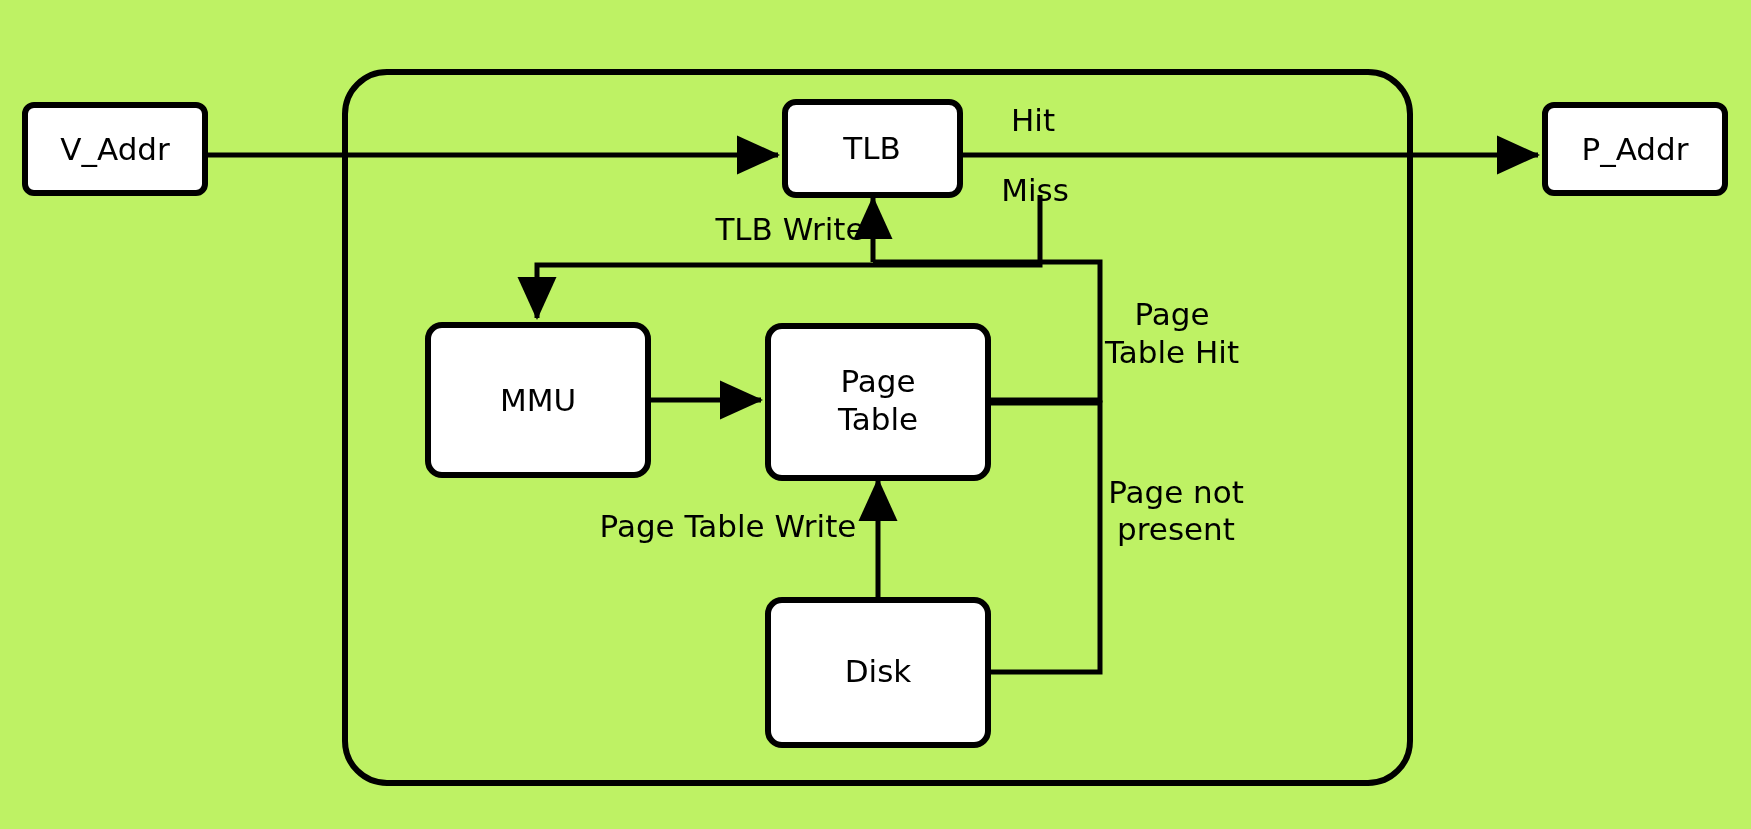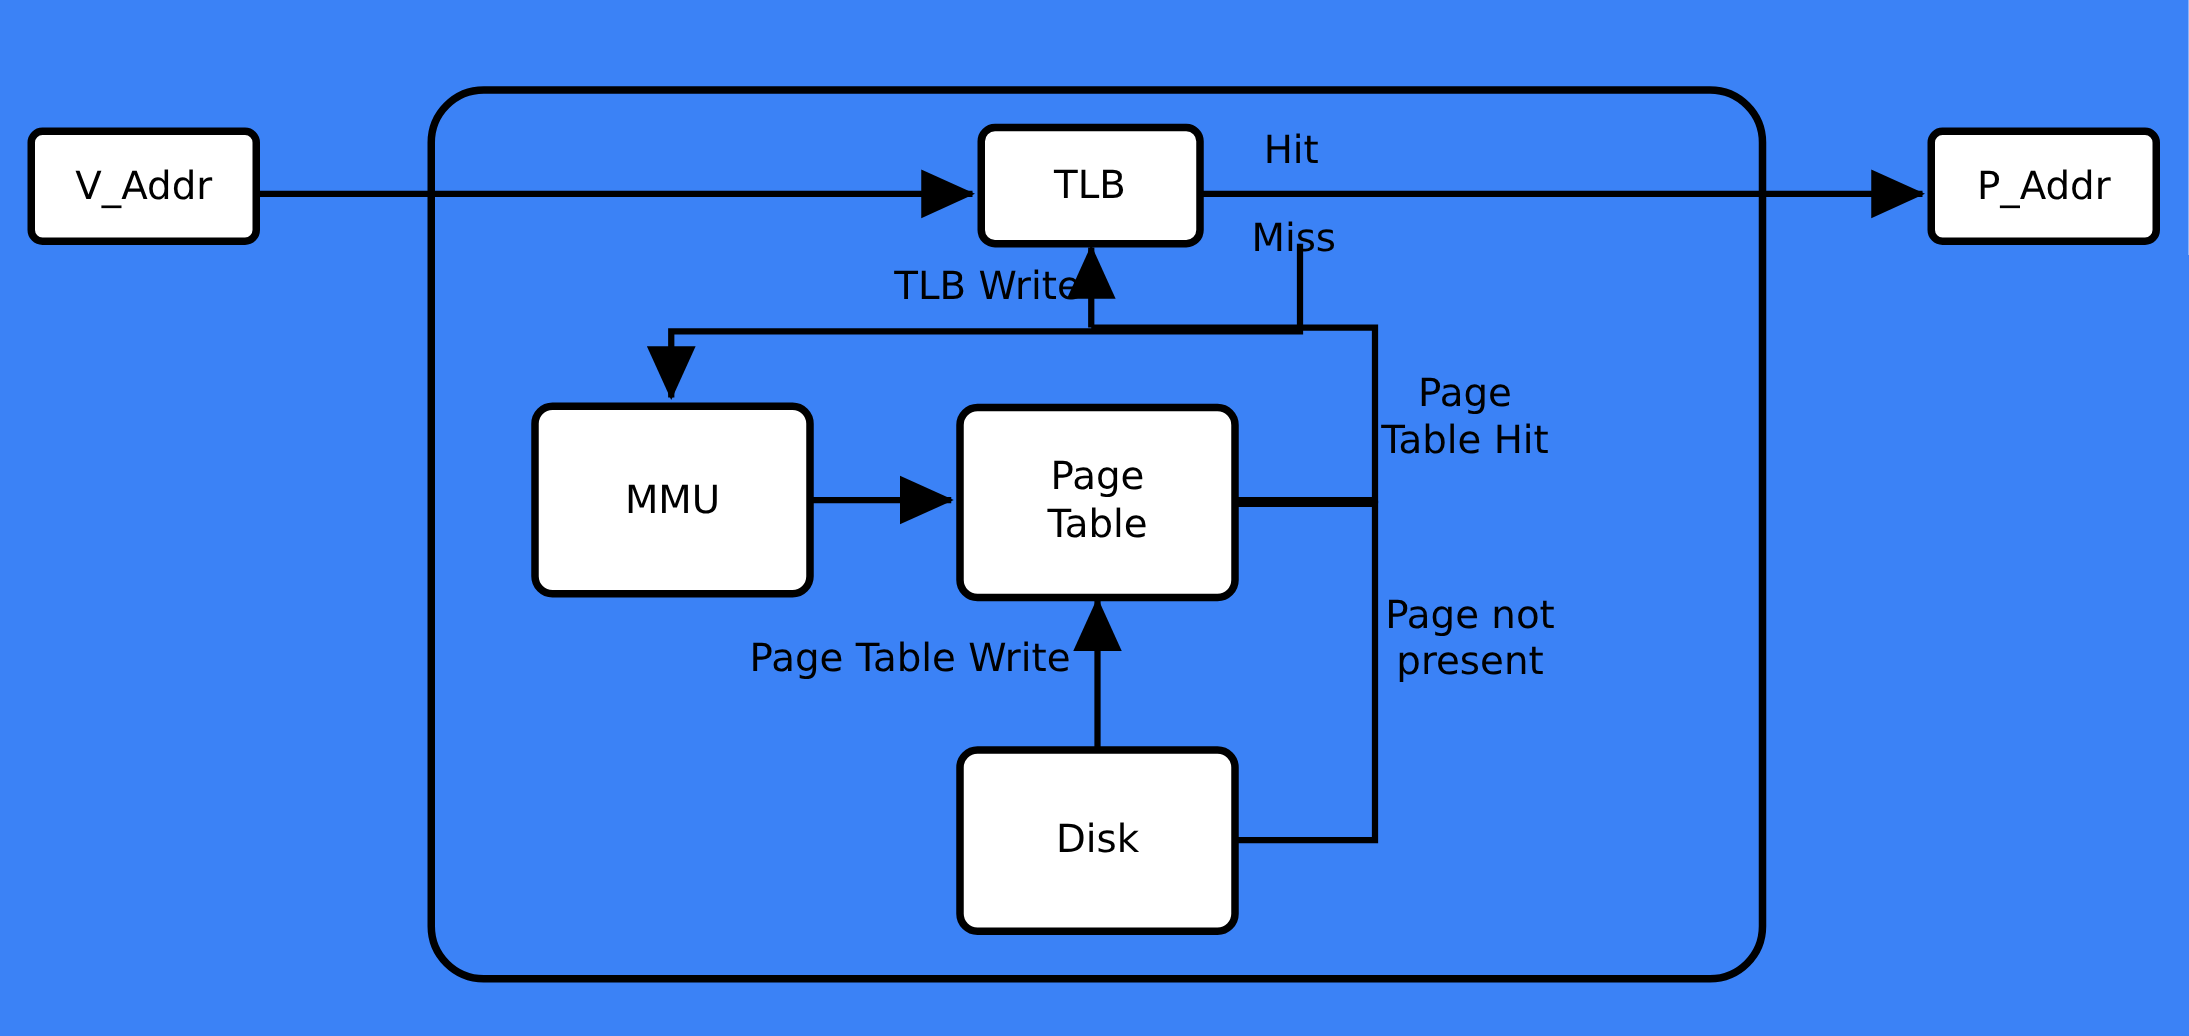--- a/index.html
+++ b/index.html
@@ -10,21 +10,21 @@
   body {
     width: 1751px;
     height: 829px;
     overflow: hidden;
     font-family: "DejaVu Sans", sans-serif;
   }
   #diagram-root {
     position: relative;
     width: 1751px;
     height: 829px;
-    background: #3b82f6;
+    background: #bef264;
   }
   svg.diagram-svg {
     display: block;
     width: 1751px;
     height: 829px;
   }
   .node-rect {
     fill: #ffffff;
     stroke: #000000;
     stroke-width: 6;

